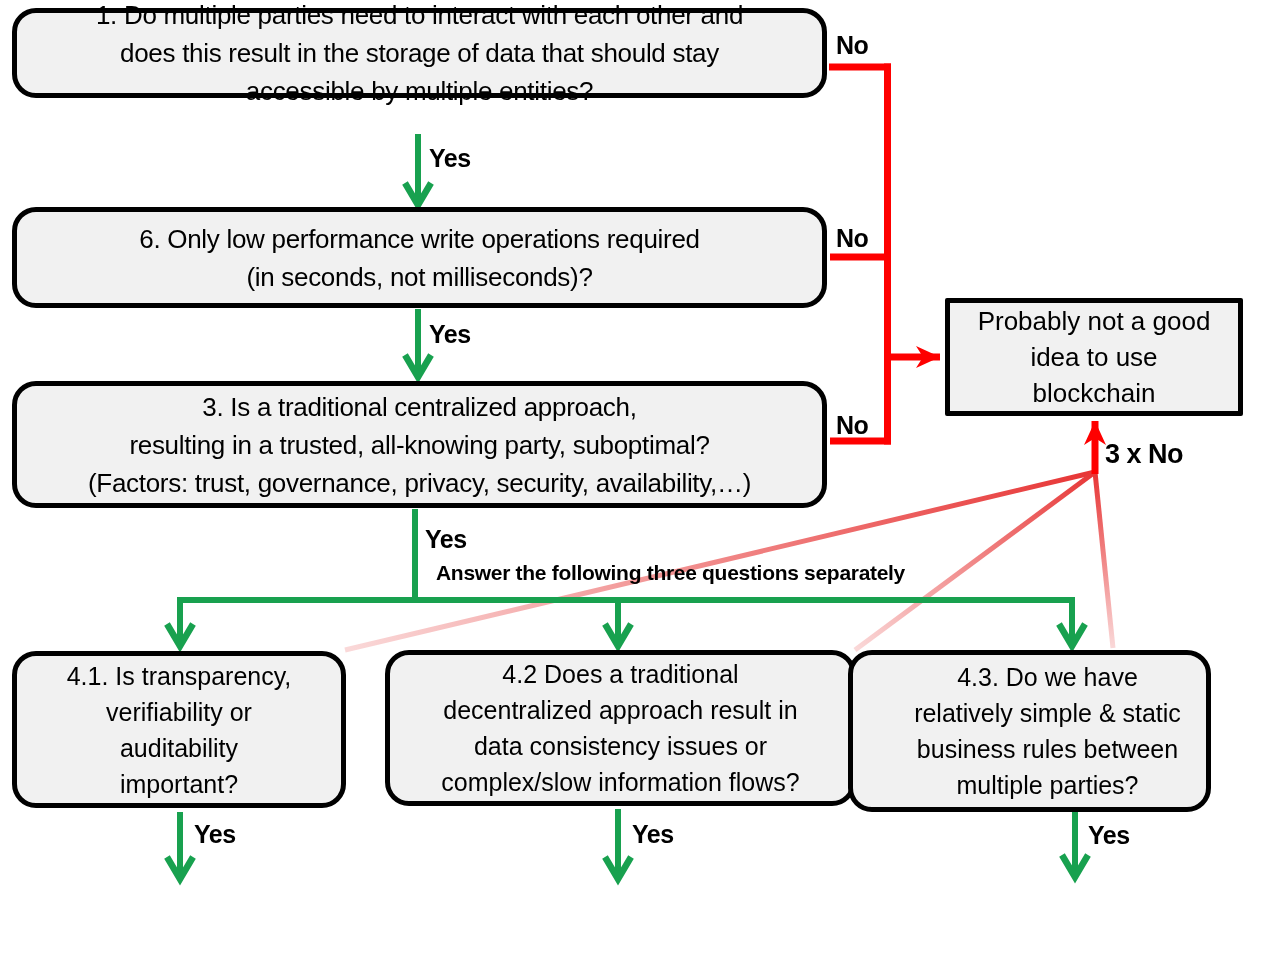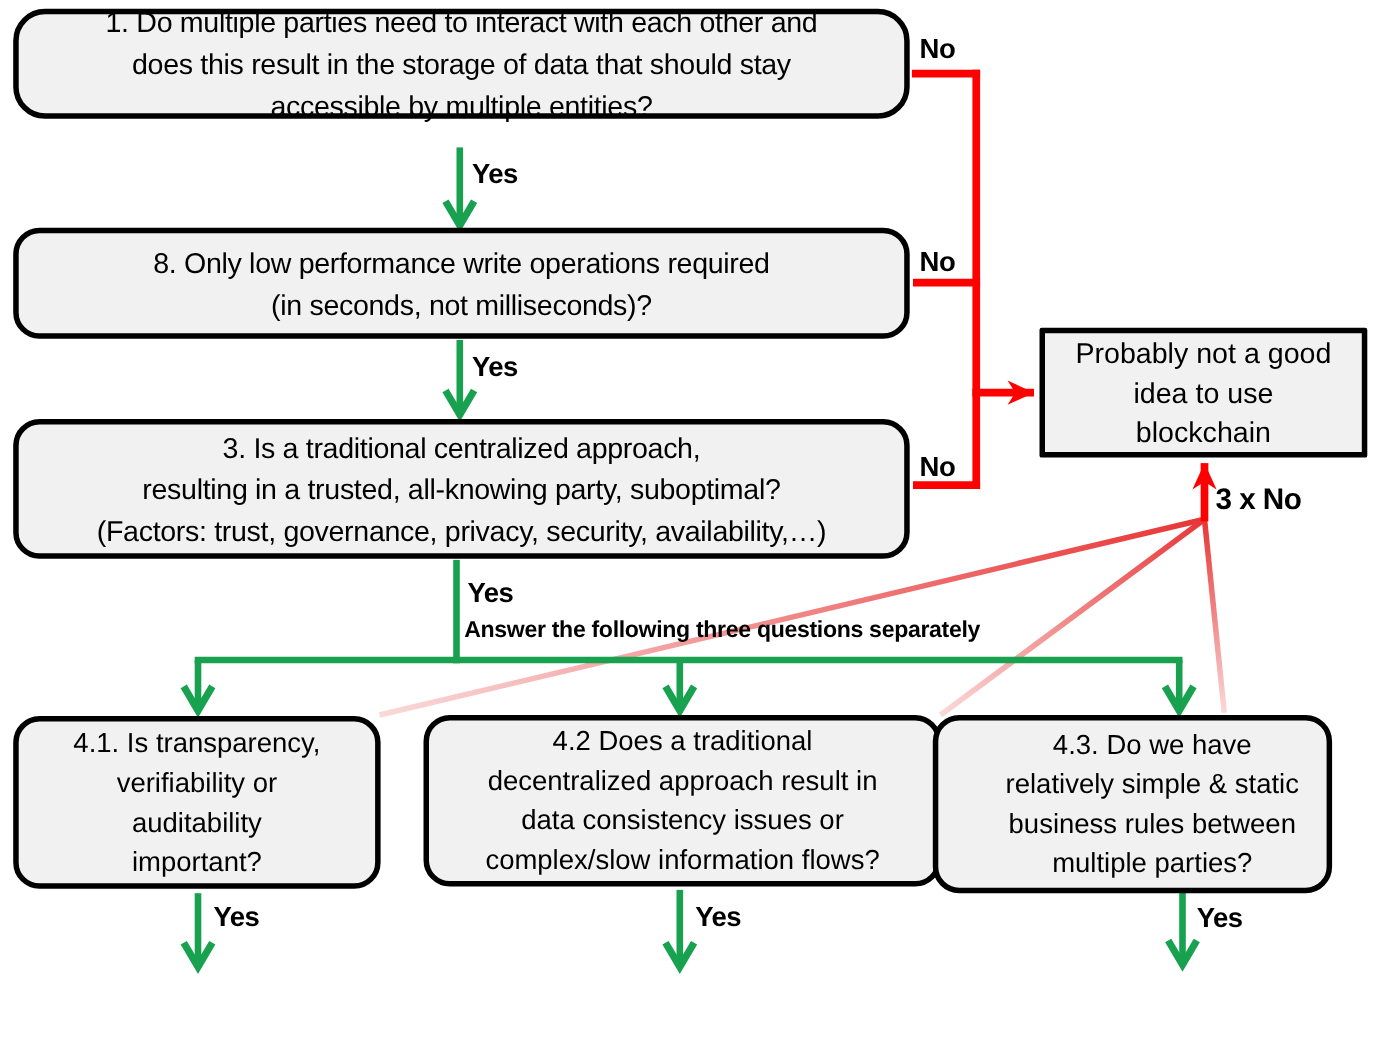--- a/index.html
+++ b/index.html
@@ -77,28 +77,28 @@
     <line class="st-green" x1="415" y1="509" x2="415" y2="603" stroke-width="6"></line>
     <line class="st-green" x1="177" y1="600" x2="1075" y2="600" stroke-width="6"></line>
     <line class="st-green" x1="180" y1="600" x2="180" y2="646" stroke-width="6" marker-end="url(#gh)"></line>
     <line class="st-green" x1="618" y1="600" x2="618" y2="646" stroke-width="6" marker-end="url(#gh)"></line>
     <line class="st-green" x1="1072" y1="600" x2="1072" y2="646" stroke-width="6" marker-end="url(#gh)"></line>
     <line class="st-green" x1="180" y1="812" x2="180" y2="879" stroke-width="6" marker-end="url(#gh)"></line>
     <line class="st-green" x1="618" y1="809" x2="618" y2="879" stroke-width="6" marker-end="url(#gh)"></line>
     <line class="st-green" x1="1075" y1="809" x2="1075" y2="877" stroke-width="6" marker-end="url(#gh)"></line>
   </svg>
 
-  <div class="box rounded q-font" style="left:12px;top:8px;width:815px;height:100px;border-radius:29px;">
+  <div class="box rounded q-font" style="left:12px;top:8px;width:815px;height:90px;">
     <span class="box-text">1. Do multiple parties need to interact with each other and
 does this result in the storage of data that should stay
 accessible by multiple entities?</span>
   </div>
 
   <div class="box rounded q-font" style="left:12px;top:207px;width:815px;height:101px;">
-    <span class="box-text">8. Only low performance write operations required
+    <span class="box-text">6. Only low performance write operations required
 (in seconds, not milliseconds)?</span>
   </div>
 
   <div class="box rounded q-font" style="left:12px;top:381px;width:815px;height:127px;">
     <span class="box-text">3. Is a traditional centralized approach,
 resulting in a trusted, all-knowing party, suboptimal?
 (Factors:  trust, governance, privacy, security, availability,…)</span>
   </div>
 
   <div class="box prob-font" style="left:945px;top:298px;width:298px;height:118px;border-radius:2px;">
@@ -135,15 +135,15 @@
 
   <div class="lbl" style="left:429px;top:146px;">Yes</div>
   <div class="lbl" style="left:429px;top:322px;">Yes</div>
   <div class="lbl" style="left:425px;top:527px;">Yes</div>
   <div class="lbl" style="left:194px;top:822px;">Yes</div>
   <div class="lbl" style="left:632px;top:822px;">Yes</div>
   <div class="lbl" style="left:1088px;top:823px;">Yes</div>
 
   <div class="lbl" style="left:1105px;top:441px;font-size:27px;">3 x No</div>
 
-  <div class="lbl small-note" style="left:422px;top:562px;">Answer the following three questions separately</div>
+  <div class="lbl small-note" style="left:436px;top:562px;">Answer the following three questions separately</div>
 
 </div>
 
 </body></html>

